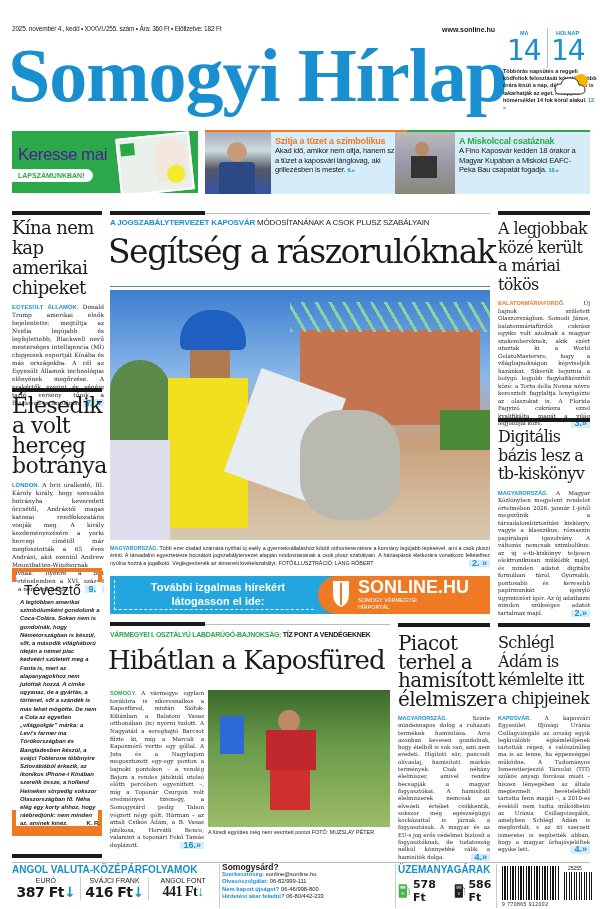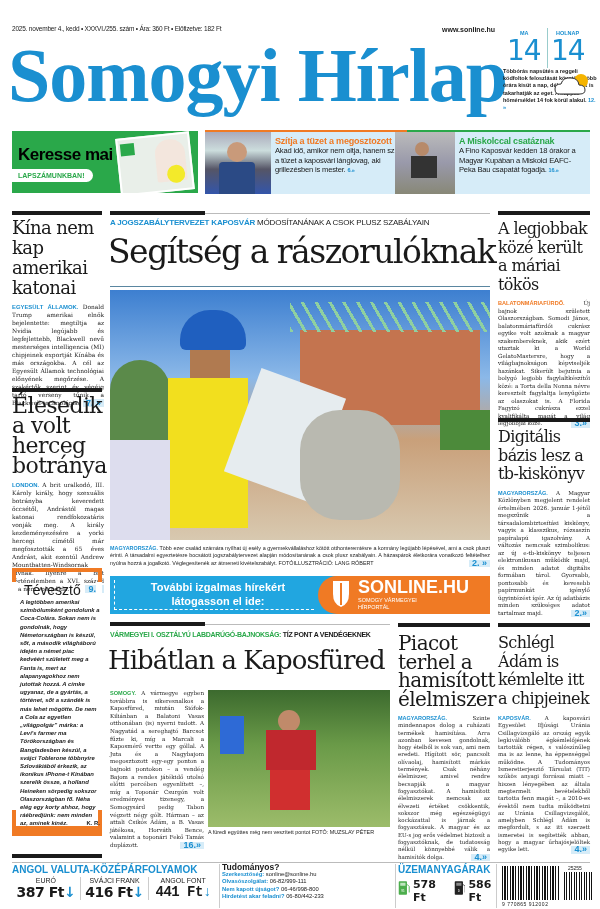--- a/index.html
+++ b/index.html
@@ -9,21 +9,21 @@
 .dateline{left:12px;top:25px;font-size:6.5px;letter-spacing:-.2px}
 .masthead{left:8px;top:30px;font-family:"Liberation Serif",serif;font-weight:bold;font-size:76px;color:#1a8fd0;letter-spacing:-1px;line-height:90px}
 .site{left:442px;top:26px;font-size:7px;font-weight:bold}
 .wx-label{font-size:5.5px;font-weight:bold;color:#1a8fd0;top:30px}
 .wx-num{font-size:28px;font-weight:400;color:#1a8fd0;top:34px;font-family:"DejaVu Sans",sans-serif;letter-spacing:-1px}
 .wx-div{left:547px;top:28px;width:1px;height:40px;background:#9cc}
 .wx-text{left:503px;top:68px;width:95px;font-size:5.5px;line-height:7.2px;font-weight:bold}
 .cloud{left:553px;top:72px;width:40px;height:26px}
 
 .promo-green{left:12px;top:131px;width:186px;height:62px;background:#2aa84a;overflow:hidden}
-.promo-green .h{position:absolute;left:6px;top:14px;font-size:17px;font-weight:bold;color:#000000;letter-spacing:-.5px}
+.promo-green .h{position:absolute;left:6px;top:14px;font-size:17px;font-weight:normal;color:#4c1d95;letter-spacing:-.5px}
 .promo-green .pill{position:absolute;left:0;top:38px;background:#fff;color:#2aa84a;font-size:7px;font-weight:bold;padding:3px 8px 3px 6px;border-radius:0 9px 9px 0}
 .promo-green .mag{position:absolute;left:106px;top:4px;width:74px;height:58px;background:#e9efe9;border:2px solid #fff;transform:rotate(-6deg)}
 .teaser{top:132px;height:62px;background:#d6ecf8}
 .teaser-bar{top:130px;height:4px}
 .t-head{font-size:9px;font-weight:bold;letter-spacing:-.2px}
 .t-body{font-size:7.6px;line-height:9.6px;letter-spacing:-.2px}
 .photo{overflow:hidden}
 .rule-thick{height:4px;background:#1a1a1a}
 .rule-thin{height:1px;background:#bbb}
 .h-serif{font-family:"DejaVu Serif","Liberation Serif",serif;color:#1a1a1a;letter-spacing:-.6px}
@@ -64,39 +64,39 @@
 
 <div class="abs teaser-bar" style="left:205px;width:202px;background:#f07a24"></div>
 <div class="abs teaser-bar" style="left:407px;width:183px;background:#2aa84a"></div>
 
 <div class="abs teaser" style="left:205px;width:202px">
   <div class="abs photo" style="left:0;top:0;width:66px;height:62px;background:linear-gradient(#aab 0,#cdd 30%,#556 60%,#35a 100%)">
     <div style="position:absolute;left:22px;top:10px;width:20px;height:20px;border-radius:50%;background:#c99a7a"></div>
     <div style="position:absolute;left:14px;top:30px;width:36px;height:32px;background:#2b4a85;border-radius:4px 4px 0 0"></div>
   </div>
   <div class="abs" style="left:70px;top:4px;width:130px">
-    <div class="t-head" style="color:#f07a24">Szítja a tüzet a megosztozott</div>
+    <div class="t-head" style="color:#f07a24">Szítja a tüzet a szimbolikus</div>
     <div class="t-body"><span>Akad idő, amikor nem oltja, hanem szítja a tüzet a kaposvári lánglovag, aki grillezésben is mester.</span> <b class="blue" style="font-size:5.5px">6.»</b></div>
   </div>
 </div>
 
 <div class="abs teaser" style="left:407px;width:183px;left:395px;width:195px">
   <div class="abs photo" style="left:0;top:0;width:60px;height:62px;background:linear-gradient(#bbb,#99a 50%,#887 100%)">
     <div style="position:absolute;left:20px;top:10px;width:14px;height:14px;border-radius:50%;background:#b78a6a"></div>
     <div style="position:absolute;left:16px;top:24px;width:26px;height:22px;background:#333"></div>
   </div>
   <div class="abs" style="left:64px;top:4px;width:128px">
     <div class="t-head" style="color:#2aa84a">A Miskolccal csatáznak</div>
     <div class="t-body"><span>A Fino Kaposvár kedden 18 órakor a Magyar Kupában a Miskolci EAFC-Peka Bau csapatát fogadja.</span> <b class="blue" style="font-size:5.5px">16.»</b></div>
   </div>
 </div>
 
 <div class="abs rule-thick" style="left:12px;top:211px;width:90px"></div>
 <div class="abs" style="left:12px;top:218px;width:92px">
-  <div class="h-serif" style="font-size:18px;line-height:20px">Kína nem kap amerikai katonai</div>
+  <div class="h-serif" style="font-size:18px;line-height:20px">Kína nem kap amerikai chipeket</div>
   <div class="body-s" style="margin-top:5px"><span class="kicker">EGYESÜLT ÁLLAMOK.</span> <span>Donald Trump amerikai elnök bejelentette: megtiltja az Nvidia legújabb és legfejlettebb, Blackwell nevű mesterséges intelligencia (MI) chipjeinek exportját Kínába és más országokba. A cél az Egyesült Államok technológiai előnyének megőrzése. A szakértők szerint év végéig tartó verseny tűnik a Blackwell-technológia.</span> <span class="pageref">7. »</span></div>
 </div>
 
 <div class="abs rule-thick" style="left:12px;top:388px;width:90px"></div>
 <div class="abs" style="left:12px;top:396px;width:92px">
   <div class="h-serif" style="font-size:22px;line-height:20px">Élesedik a volt herceg botránya</div>
   <div class="body-s" style="margin-top:5px"><span class="kicker">LONDON.</span> <span>A brit uralkodó, III. Károly király, hogy szexuális botrányba keveredett öccsétől, Andrástól magas katonai rendfokozatáris vonják meg. A király kezdeményezésére a yorki hercegi címétől már megfosztották a 65 éves Andrást, akit ezentúl Andrew Mountbatten-Windsornak hívnak. Ilyenre a brit történelemben a XVI. század óta nem volt példa.</span> <span class="pageref">9.»</span></div>
 </div>
 
 <div class="abs" style="left:12px;top:568px;width:90px;height:258px;border-top:4px solid #f07a24;border-left:4px solid #f07a24;border-right:4px solid #f07a24;border-bottom:0">
@@ -205,38 +205,38 @@
     <div style="flex:1;text-align:center;border-right:1px solid #ccc">
       <div style="font-size:7px">EURÓ</div>
       <div style="font-size:14px;font-weight:900;font-family:'DejaVu Sans',sans-serif;letter-spacing:-.5px"><span>387 Ft</span><span class="blue">↓</span></div>
     </div>
     <div style="flex:1;text-align:center;border-right:1px solid #ccc">
       <div style="font-size:7px">SVÁJCI FRANK</div>
       <div style="font-size:14px;font-weight:900;font-family:'DejaVu Sans',sans-serif;letter-spacing:-.5px"><span>416 Ft</span><span class="blue">↓</span></div>
     </div>
     <div style="flex:1;text-align:center">
       <div style="font-size:7px">ANGOL FONT</div>
-      <div style="font-size:14px;font-weight:900;font-family:Liberation Mono, monospace;letter-spacing:-.5px"><span>441 Ft</span><span class="blue">↓</span></div>
+      <div style="font-size:14px;font-weight:900;font-family:Liberation Serif, serif;letter-spacing:-.5px"><span>441 Ft</span><span class="blue">↓</span></div>
     </div>
   </div>
 </div>
 
 <div class="abs" style="left:219px;top:864px;width:1px;height:44px;background:#ccc"></div>
 <div class="abs" style="left:222px;top:864px;width:175px;font-size:5.8px;line-height:7.2px">
-  <div style="font-size:8.5px;font-weight:bold">Tudományos?</div>
+  <div style="font-size:8.5px;font-weight:bold">Somogysárd?</div>
   <div><b class="blue">Szerkesztőség:</b> <span>sonline@sonline.hu</span></div>
   <div><b class="blue">Olvasószolgálat:</b> <span>06-82/999-111</span></div>
   <div><b class="blue">Nem kapott újságot?</b> <span>06-46/998-800</span></div>
   <div><b class="blue">Hirdetést akar feladni?</b> <span>06-80/442-233</span></div>
 </div>
 
 <div class="abs" style="left:395px;top:864px;width:1px;height:44px;background:#ccc"></div>
 <div class="abs" style="left:398px;top:864px;width:100px">
   <div class="bottom-sec">ÜZEMANYAGÁRAK</div>
-  <div style="display:flex;margin-top:3px;gap:3px">
+  <div style="display:flex;align-items:center;margin-top:3px;gap:3px">
     <svg width="16" height="20" viewBox="0 0 16 20">
         <rect x="1" y="1" width="11" height="18" rx="1" fill="#4cae4c"></rect>
         <rect x="3" y="3" width="7" height="4" fill="#bfe5bf"></rect>
         <path d="M12 5 L15 8 L15 16" stroke="#4cae4c" stroke-width="1.2" fill="none"></path>
         <text x="6.5" y="15" font-size="4" fill="#fff" text-anchor="middle">95</text>
       </svg>
     <span style="font-size:11px;font-weight:900;font-family:'DejaVu Sans',sans-serif">578 Ft</span>
     <svg width="16" height="20" viewBox="0 0 16 20" style="margin-left:8px">
         <rect x="1" y="1" width="11" height="18" rx="1" fill="#222"></rect>
         <rect x="3" y="3" width="7" height="4" fill="#888"></rect>

